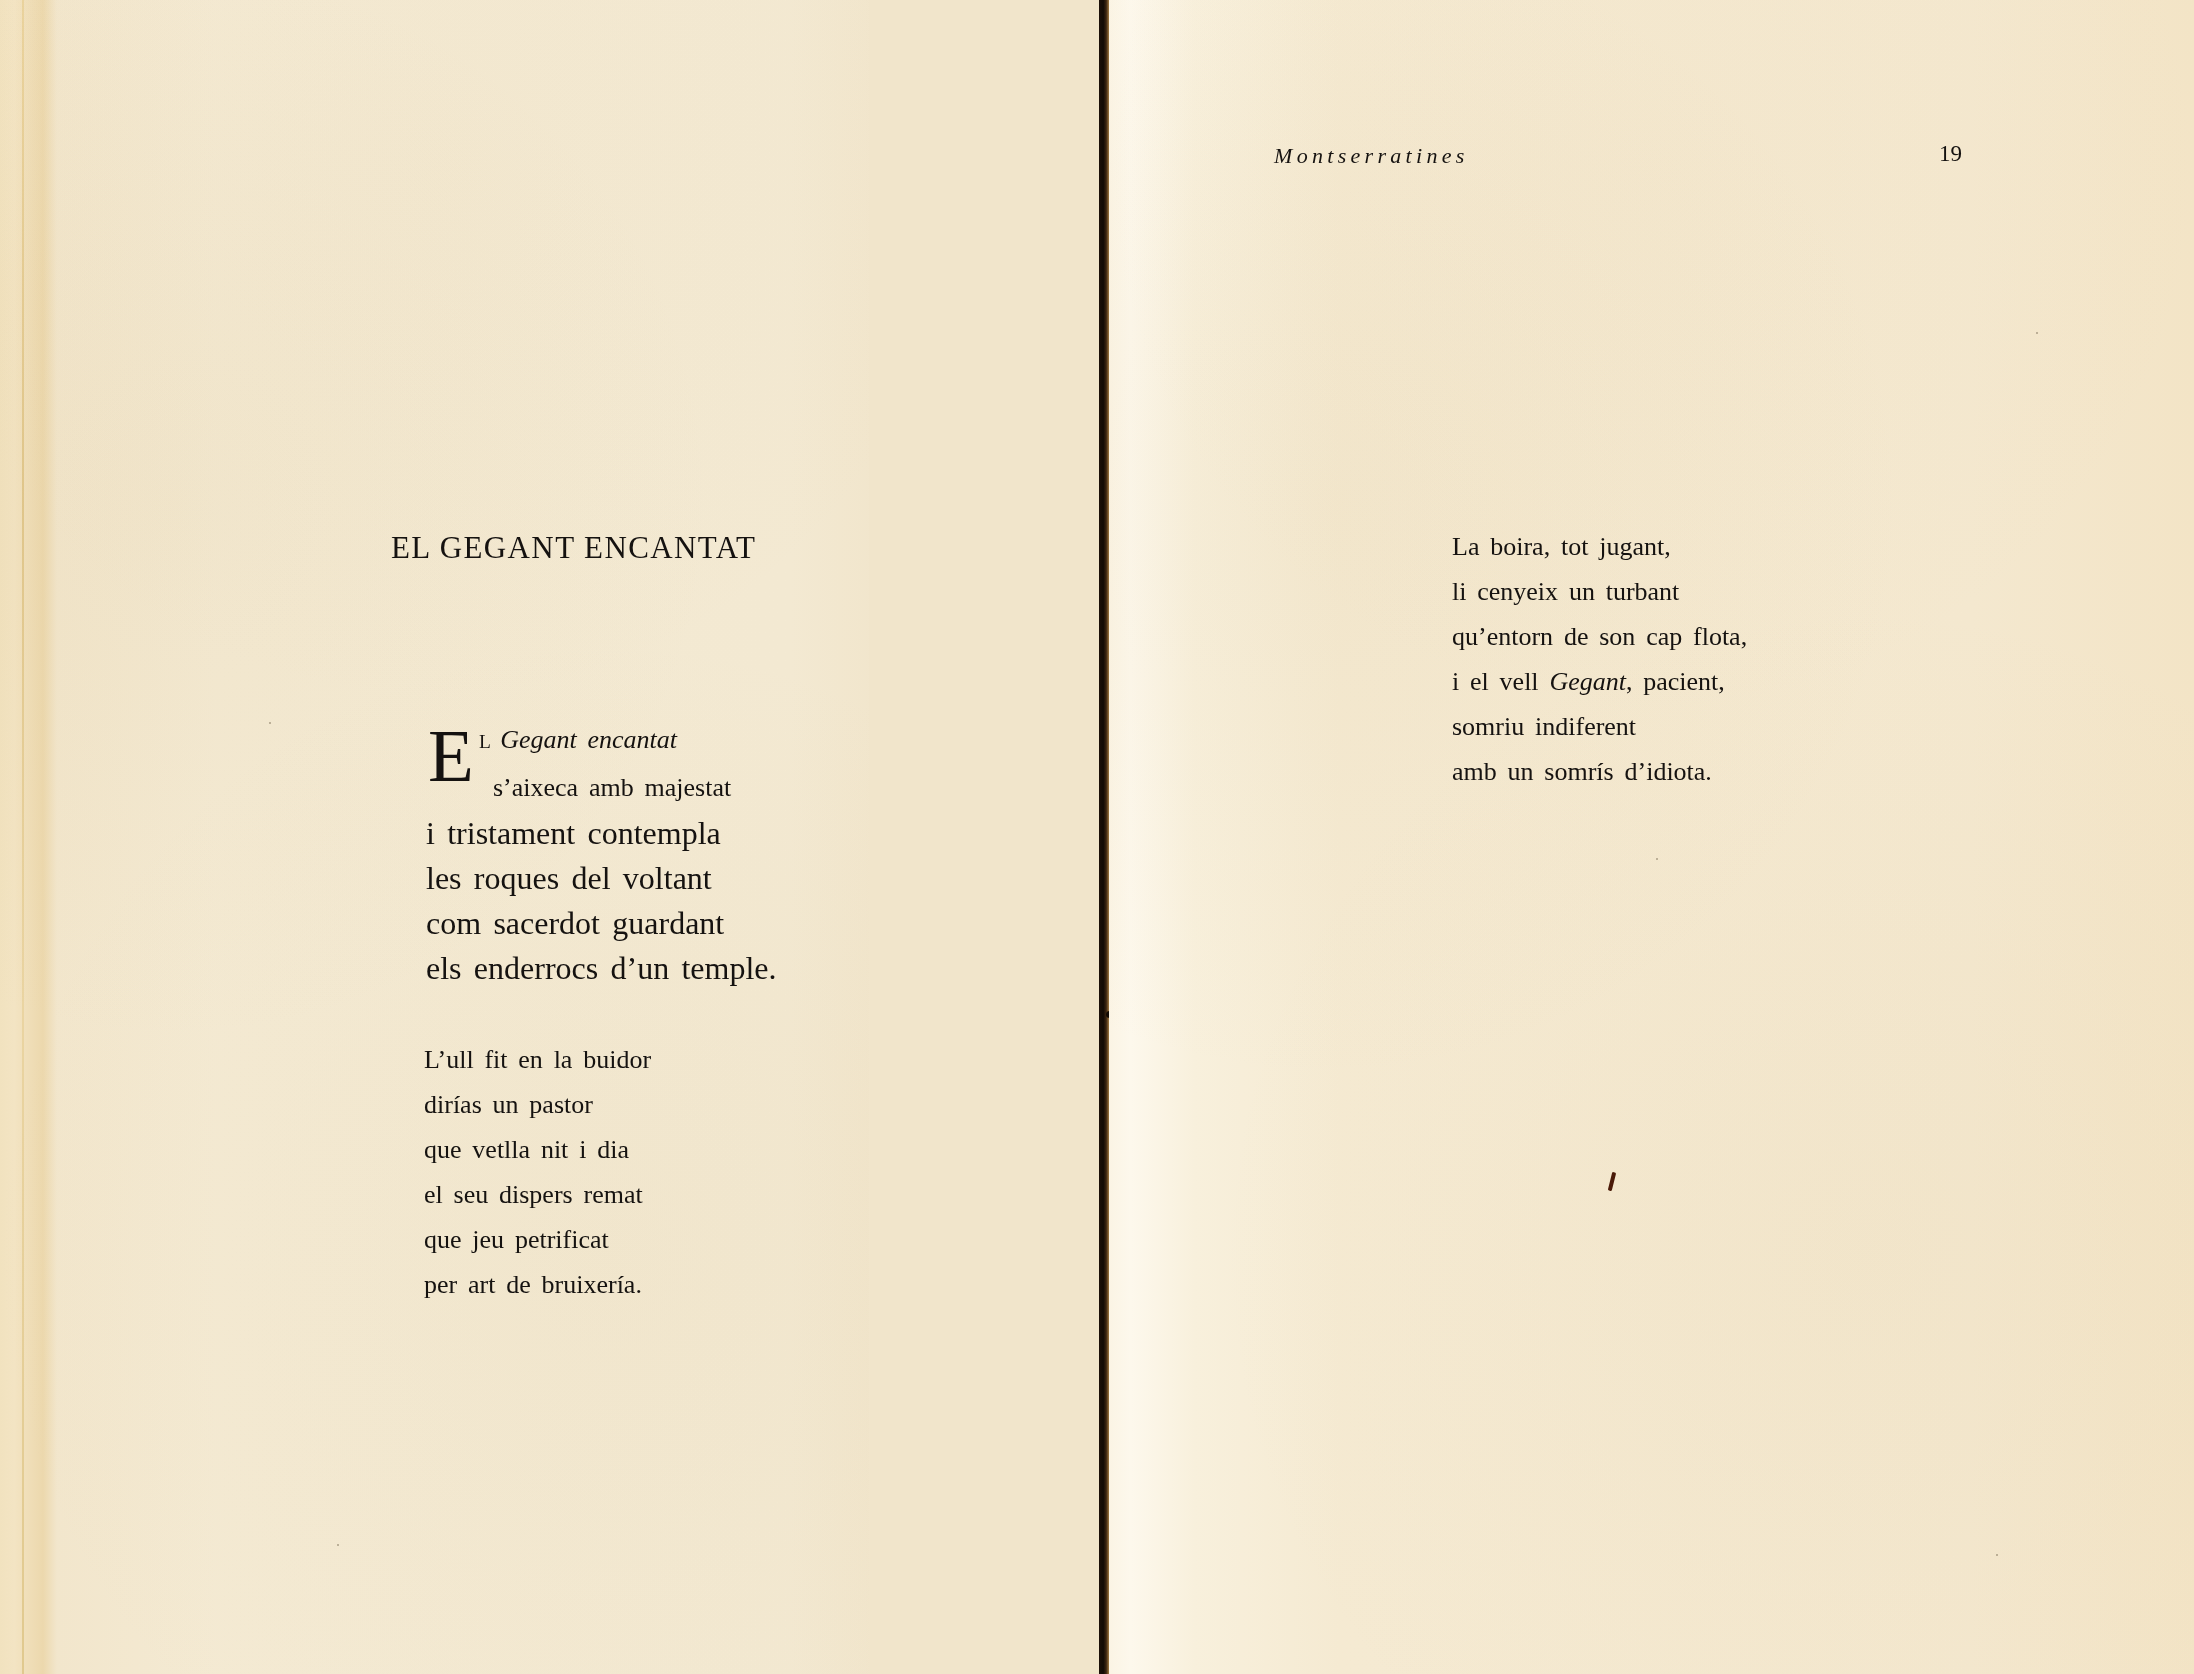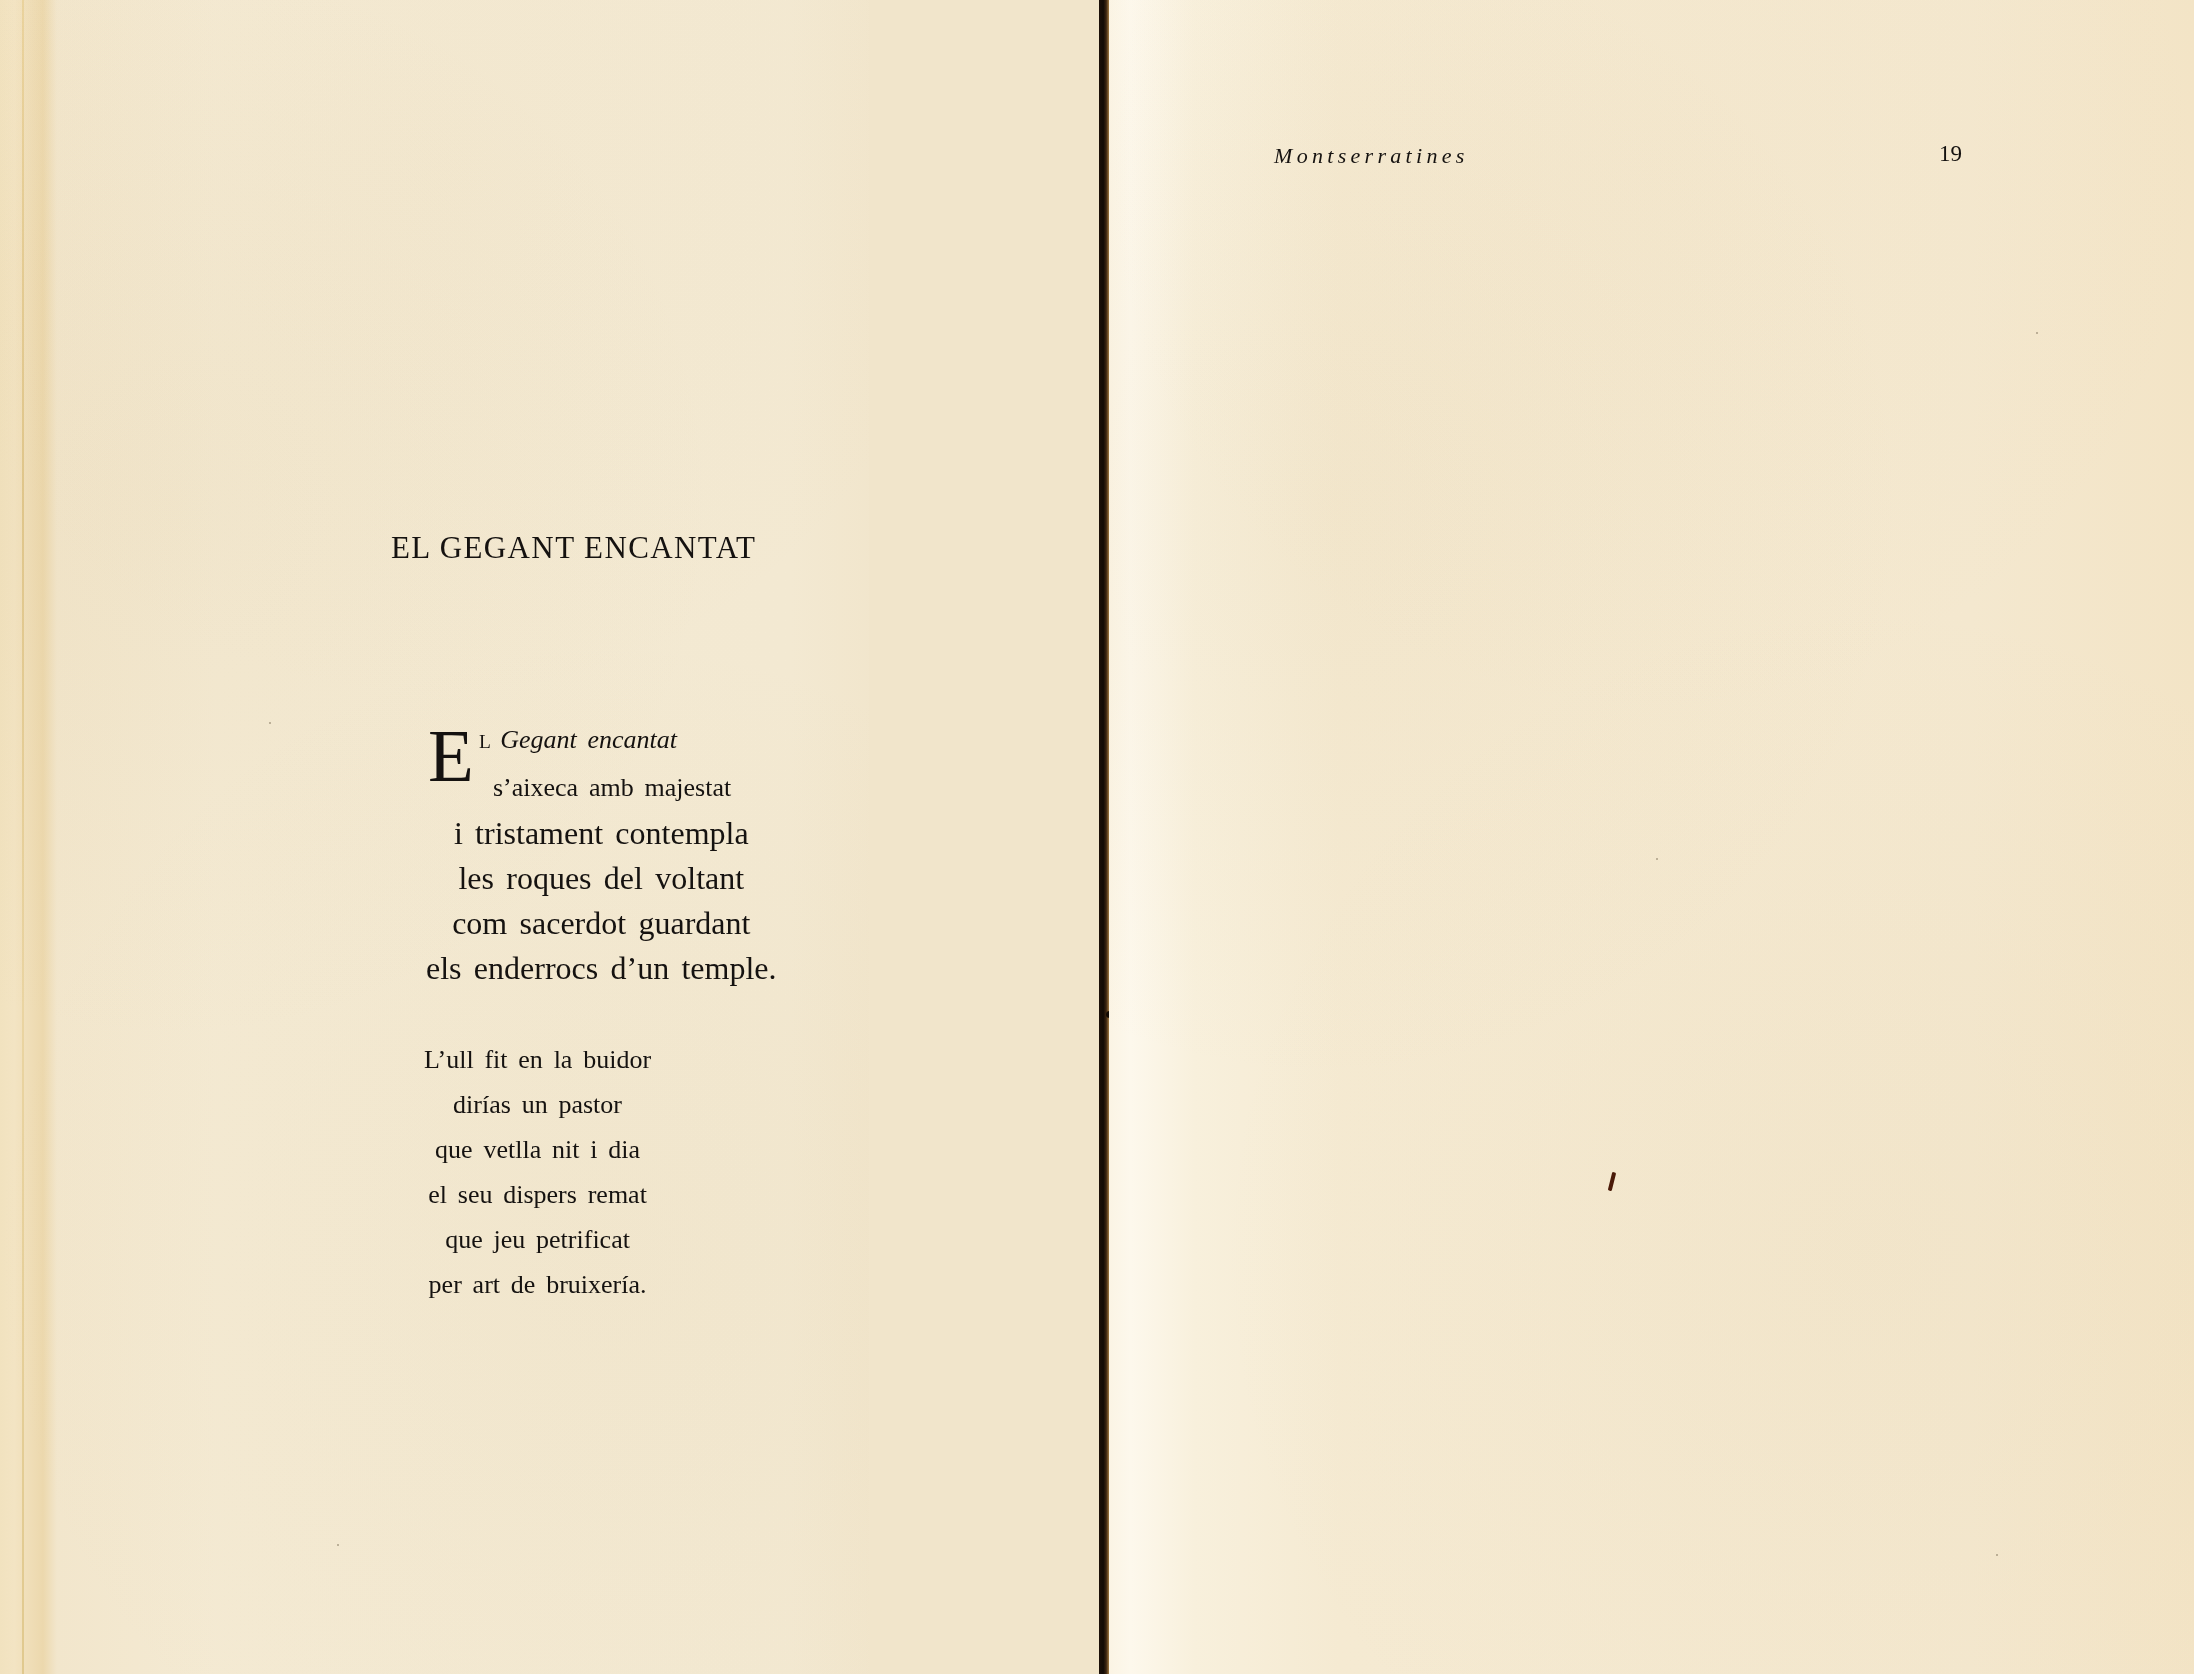--- a/index.html
+++ b/index.html
@@ -24,21 +24,20 @@
       overflow: hidden;
     }
     .page-left {
       left: 0;
       width: 869px;
       background:
         linear-gradient(90deg,
           #f1e2bf 0px, #f3e4c3 14.4px, #ecd8ad 43px, #f2e6cc 57px,
           #f4ead3 215px, #f3e9d2 790px, #efe1c4 991px,
           #e7d6b4 1034px, #d8c39a 1063px, #a98a52 1084px, #6b4a1e 1094px, #2a1808 1099px);
-      text-align: center;
     }
     .page-left::before {
       content: "";
       position: absolute;
       left: 21.5px; top: 0; bottom: 0;
       width: 2.2px;
       background: linear-gradient(180deg, #e8cf95, #dcc07f 30%, #e8d19b 60%, #dcc383);
       opacity: 0.8;
     }
     .spine {
@@ -217,20 +216,28 @@
   <div class="spine-notch"></div>
 
   <div class="page page-right">
     <div class="paper-noise"></div>
   </div>
 
   <div class="running-head">Montserratines</div>
   <div class="page-number">19</div>
 
 
+  <ul class="stanza stanza-4">
+    <li>La boira, tot jugant,</li>
+    <li>li cenyeix un turbant</li>
+    <li>qu’entorn de son cap flota,</li>
+    <li id="line-with-italic"><span id="lp">i el vell </span><em>Gegant</em><span id="ls">, pacient,</span></li>
+    <li>somriu indiferent</li>
+    <li>amb un somrís d’idiota.</li>
+  </ul>
 
   <div class="ink-mark"></div>
   <span class="speck" style="left:2036px;top:332px;"></span>
   <span class="speck" style="left:1656px;top:858px;"></span>
   <span class="speck" style="left:1996px;top:1554px;"></span>
 
 </div>
 
 
 </body></html>

